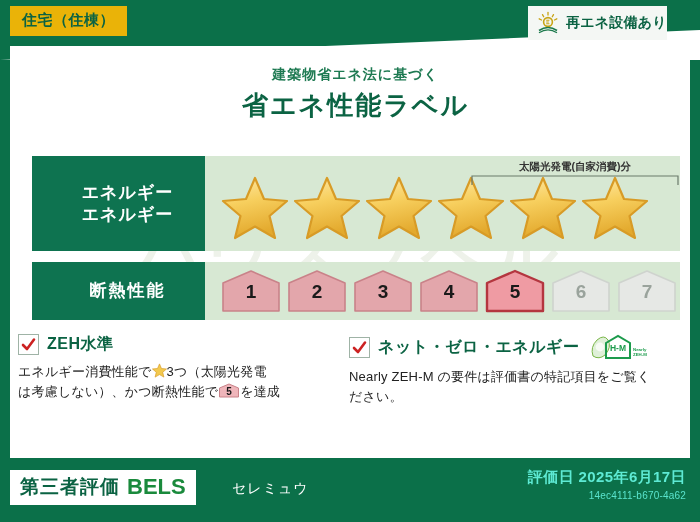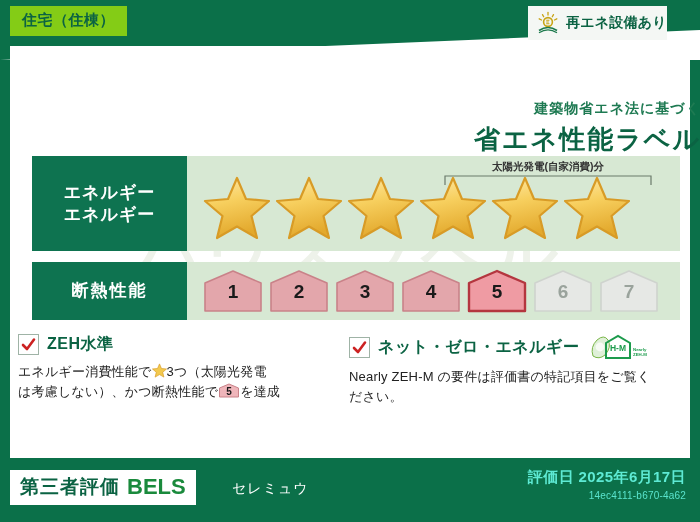--- a/index.html
+++ b/index.html
@@ -17,21 +17,21 @@
   .header{
     position:absolute;left:0;top:0;width:700px;height:60px;
     background:#0b7049;
   }
   .header-wedge{
     position:absolute;left:0;top:0;width:700px;height:60px;
     pointer-events:none;
   }
   .type-chip{
     position:absolute;left:10px;top:6px;
-    background:#84cc16;
+    background:#eab308;
     padding:5px 12px 6px 12px;
     color:#0b6343;font-weight:bold;font-size:15px;
     letter-spacing:0.5px;
     z-index:3;
   }
   .renew-chip{
     position:absolute;left:528px;top:6px;
     background:#f4f7f4;
     padding:5px 0 5px 8px;
     display:flex;align-items:center;gap:6px;
@@ -48,56 +48,57 @@
     z-index:2;
   }
   .watermark{
     position:absolute;left:0;top:0;width:680px;height:412px;
     display:flex;align-items:center;justify-content:center;
     font-size:64px;font-weight:bold;color:#eef2ea;
     letter-spacing:6px;pointer-events:none;user-select:none;
     z-index:0;
   }
   .title-block{
-    position:absolute;left:0;top:20px;width:691px;text-align:right;z-index:3;margin-top:34px;
+    position:absolute;left:0;top:20px;width:691px;text-align:center;z-index:3;
   }
   .title-sub{
     font-size:14px;font-weight:bold;color:#1e7a52;letter-spacing:1px;
     margin:0 0 4px 0;
   }
   .title-main{
     font-size:26px;font-weight:bold;color:#0b6343;letter-spacing:2px;
     margin:0;
   }
   
   .row{
     position:absolute;left:22px;width:648px;display:flex;z-index:3;
   }
   .row-energy{top:110px;height:95px;}
   .row-insul{top:216px;height:58px;justify-content:center;}
   .row-label{
     background:#0e7350;color:#ffffff;
     display:flex;align-items:center;justify-content:center;
     font-weight:bold;flex:0 0 155px;text-align:center;
     line-height:1.25;
+    padding-left:18px;
   }
   .row-energy .row-label{font-size:17px;letter-spacing:1px;}
   .row-insul .row-label{font-size:17px;letter-spacing:2px;}
   .row-body{
     flex:1;background:#d7e8d3;position:relative;
     display:flex;align-items:center;
   }
   
   .stars{
     display:flex;align-items:center;gap:4px;
     padding-left:16px;margin-top:8px;
   }
   .star{width:68px;height:66px;display:block;}
   .solar-note{
-    position:absolute;right:28px;top:4px;width:208px;text-align:center;
+    position:absolute;right:1px;top:4px;width:208px;text-align:center;
     z-index:4;
   }
   .solar-note .solar-text{
     font-size:10.5px;color:#333333;display:block;margin-bottom:1px;
     font-weight:bold;
   }
   .solar-bracket{display:block;width:208px;height:10px;}
   
   .houses{display:flex;align-items:center;gap:2px;padding-left:14px;}
   .house{position:relative;width:64px;height:44px;}

